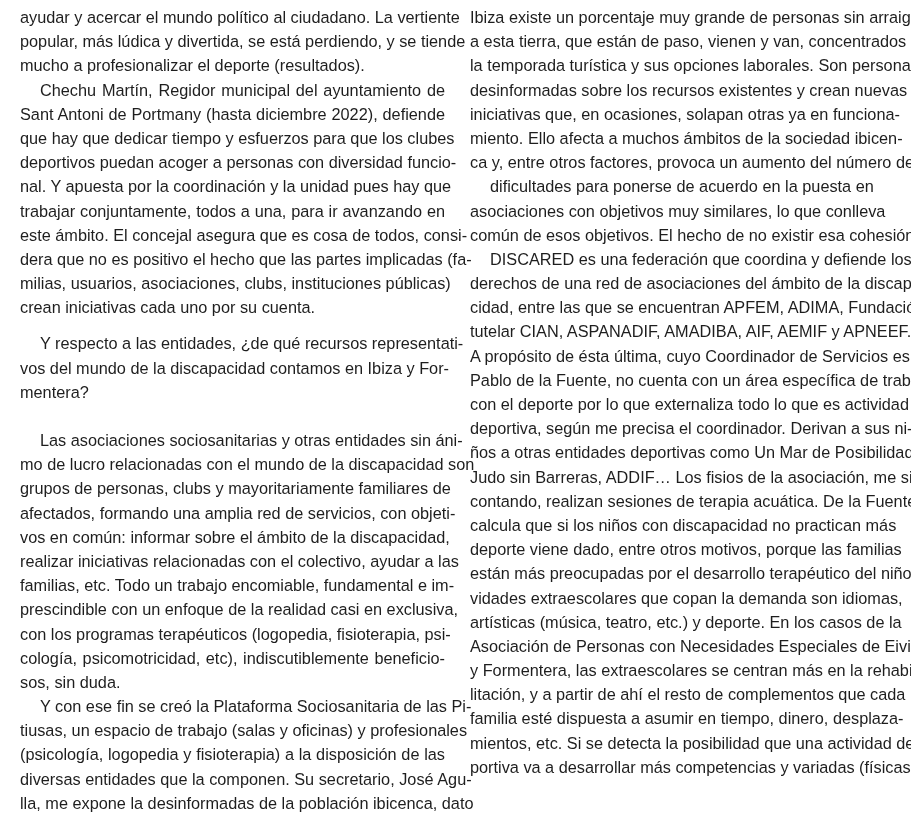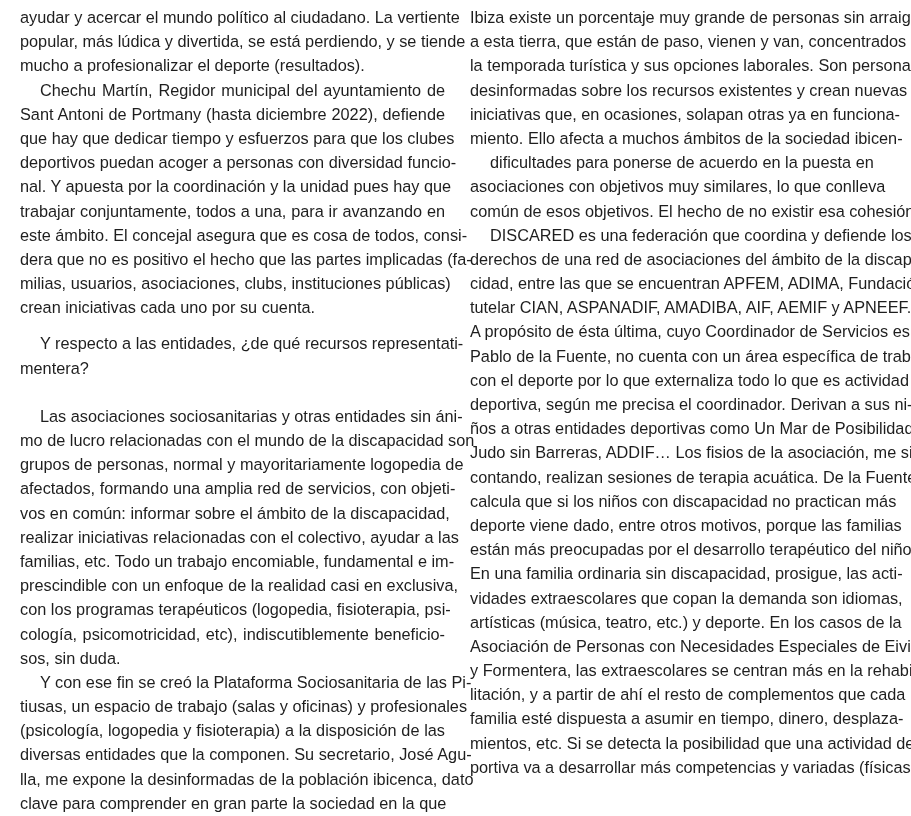--- a/index.html
+++ b/index.html
@@ -37,25 +37,26 @@
     <span class="line">que hay que dedicar tiempo y esfuerzos para que los clubes</span>
     <span class="line">deportivos puedan acoger a personas con diversidad funcio-</span>
     <span class="line">nal. Y apuesta por la coordinación y la unidad pues hay que</span>
     <span class="line">trabajar conjuntamente, todos a una, para ir avanzando en</span>
     <span class="line">este ámbito. El concejal asegura que es cosa de todos, consi-</span>
     <span class="line">dera que no es positivo el hecho que las partes implicadas (fa-</span>
     <span class="line">milias, usuarios, asociaciones, clubs, instituciones públicas)</span>
     <span class="line last">crean iniciativas cada uno por su cuenta.</span>
     <div class="gap-1"></div>
     <span class="line indent">Y respecto a las entidades, ¿de qué recursos representati-</span>
+    <span class="line">vos del mundo de la discapacidad contamos en Ibiza y For-</span>
     <span class="line last">mentera?</span>
     <div class="gap-2"></div>
     <span class="line indent">Las asociaciones sociosanitarias y otras entidades sin áni-</span>
     <span class="line">mo de lucro relacionadas con el mundo de la discapacidad son</span>
-    <span class="line">grupos de personas, normal y mayoritariamente logopedia de</span>
+    <span class="line">grupos de personas, clubs y mayoritariamente familiares de</span>
     <span class="line">afectados, formando una amplia red de servicios, con objeti-</span>
     <span class="line">vos en común: informar sobre el ámbito de la discapacidad,</span>
     <span class="line">realizar iniciativas relacionadas con el colectivo, ayudar a las</span>
     <span class="line">familias, etc. Todo un trabajo encomiable, fundamental e im-</span>
     <span class="line">prescindible con un enfoque de la realidad casi en exclusiva,</span>
     <span class="line">con los programas terapéuticos (logopedia, fisioterapia, psi-</span>
     <span class="line">cología, psicomotricidad, etc), indiscutiblemente beneficio-</span>
     <span class="line last">sos, sin duda.</span>
     <span class="line indent">Y con ese fin se creó la Plataforma Sociosanitaria de las Pi-</span>
     <span class="line">tiusas, un espacio de trabajo (salas y oficinas) y profesionales</span>
@@ -64,38 +65,38 @@
     <span class="line"><span class="b">lla</span><span>, me expone la desinformadas de la población ibicenca, dato</span></span>
     <span class="line">clave para comprender en gran parte la sociedad en la que</span>
   </div>
 <div class="column col-right" id="col-right">
     <span class="line">Ibiza existe un porcentaje muy grande de personas sin arraigo</span>
     <span class="line">a esta tierra, que están de paso, vienen y van, concentrados en</span>
     <span class="line">la temporada turística y sus opciones laborales. Son personas</span>
     <span class="line">desinformadas sobre los recursos existentes y crean nuevas</span>
     <span class="line">iniciativas que, en ocasiones, solapan otras ya en funciona-</span>
     <span class="line">miento. Ello afecta a muchos ámbitos de la sociedad ibicen-</span>
+    <span class="line">ca y, entre otros factores, provoca un aumento del número de</span>
     <span class="line indent last">dificultades  para  ponerse de acuerdo en la puesta en</span>
     <span class="line last">asociaciones con objetivos muy similares, lo que conlleva</span>
     <span class="line">común de esos objetivos. El hecho de no existir esa cohesión</span>
     <span class="line indent">DISCARED es una federación que coordina y defiende los</span>
     <span class="line">derechos de una red de asociaciones del ámbito de la discapa-</span>
     <span class="line">cidad, entre las que se encuentran APFEM, ADIMA, Fundación</span>
     <span class="line">tutelar CIAN, ASPANADIF, AMADIBA, AIF, AEMIF y APNEEF.</span>
     <span class="line">A propósito de ésta última, cuyo Coordinador de Servicios es</span>
     <span class="line"><span class="b">Pablo de la Fuente</span><span>, no cuenta con un área específica de trabajo</span></span>
     <span class="line">con el deporte por lo que externaliza todo lo que es actividad</span>
     <span class="line">deportiva, según me precisa el coordinador. Derivan a sus ni-</span>
     <span class="line"><span>ños a otras entidades deportivas como </span><span class="it">Un Mar de Posibilidades</span></span>
     <span class="line"><span class="it">Judo sin Barreras</span><span>, ADDIF… Los fisios de la asociación, me sigue</span></span>
     <span class="line">contando, realizan sesiones de terapia acuática. De la Fuente</span>
     <span class="line">calcula que si los niños con discapacidad no practican más</span>
     <span class="line">deporte viene dado, entre otros motivos, porque las familias</span>
     <span class="line">están más preocupadas por el desarrollo terapéutico del niño.</span>
-    <span class="line">En una familia ordinaria sin discapacidad, prosigue, las acti-</span>
     <span class="line">vidades extraescolares que copan la demanda son idiomas,</span>
     <span class="line">artísticas (música, teatro, etc.) y deporte. En los casos de la</span>
     <span class="line">Asociación de Personas con Necesidades Especiales de Eivissa</span>
     <span class="line">y Formentera, las extraescolares se centran más en la rehabi-</span>
     <span class="line">litación, y a partir de ahí el resto de complementos que cada</span>
     <span class="line">familia esté dispuesta a asumir en tiempo, dinero, desplaza-</span>
     <span class="line">mientos, etc. Si se detecta la posibilidad que una actividad de-</span>
     <span class="line">portiva va a desarrollar más competencias y variadas (físicas,</span>
   </div>
 

